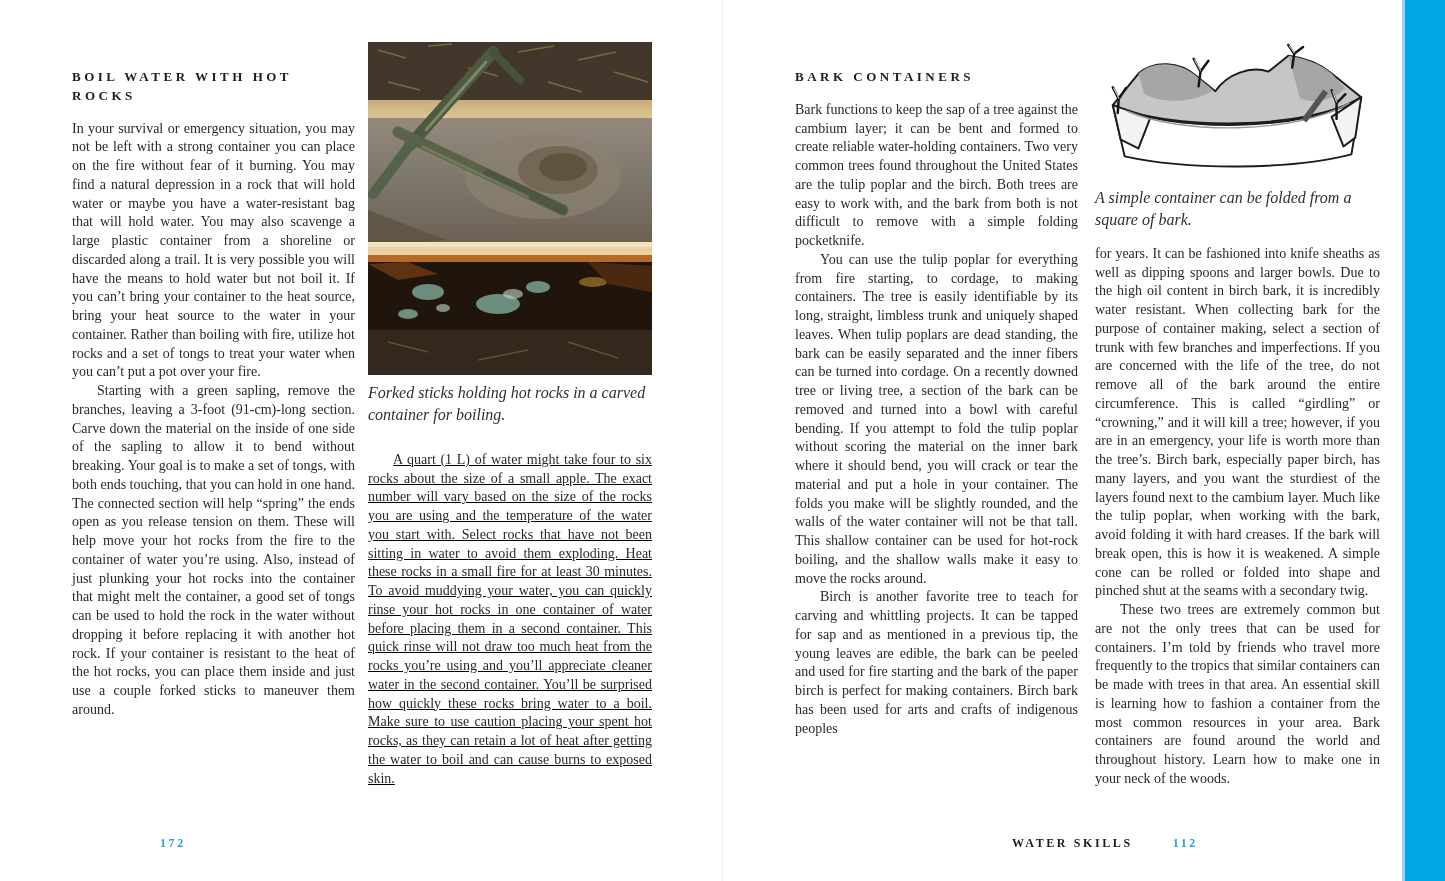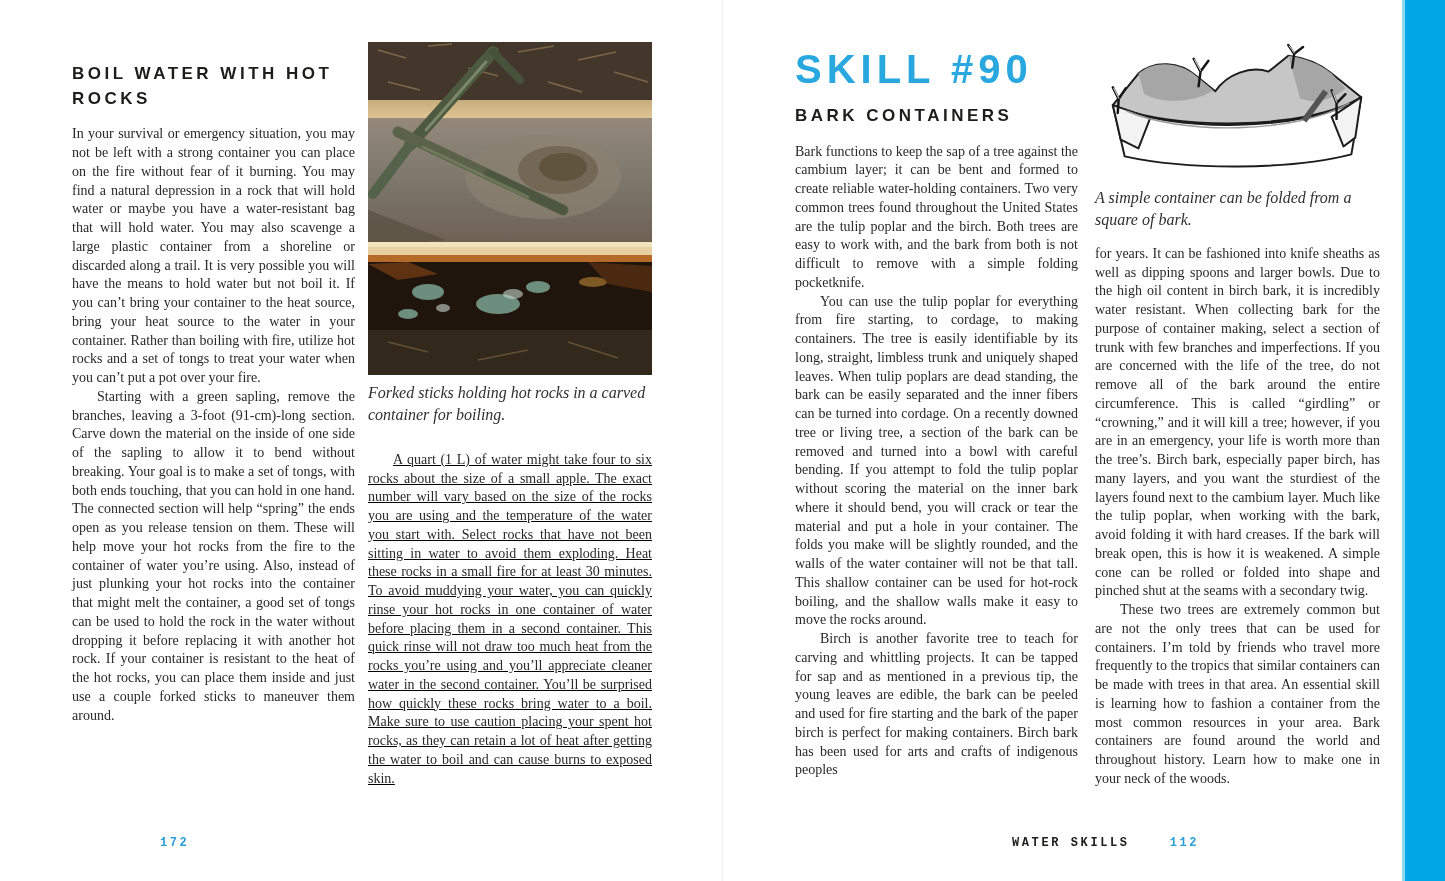--- a/index.html
+++ b/index.html
@@ -8,38 +8,38 @@
     background:#ffffff;
     font-family:"Liberation Serif", serif;
   }
   .col{position:absolute;}
   .skill-number{
     font-family:"Liberation Sans", sans-serif;
     font-weight:800;font-size:40px;letter-spacing:5px;
     color:#29a8e0;line-height:1.05;white-space:nowrap;
   }
   .skill-subtitle{
-    font-family:Liberation Sans, sans-serif;
-    font-weight:700;font-size:17px;letter-spacing:3.5px;
-    color:#1d1d1b;line-height:1.45;margin-top:14px;margin-bottom:14px;
+    font-family:Liberation Serif, serif;
+    font-weight:700;font-size:13px;letter-spacing:3.5px;
+    color:#1d1d1b;line-height:1.45;margin-top:20px;margin-bottom:14px;
   }
   .body-copy p{
     margin:0;text-align:justify;
     font-size:14px;line-height:1.34;color:#282828;
   }
   .indent{text-indent:25px;}
   .caption{
     font-style:italic;font-size:16px;line-height:1.4;color:#2f2f2f;
     margin:7px 0 0 0;text-align:left;
   }
   .photo-block svg{display:block;}
   .after-caption{margin-top:24px;text-decoration:underline;}
   .footer{
     position:absolute;top:836px;display:flex;align-items:baseline;
-    font-family:Liberation Mono, monospace;font-weight:700;
+    font-family:Liberation Serif, serif;font-weight:700;
     font-size:12px;letter-spacing:2.6px;color:#1d1d1b;white-space:nowrap;
   }
   .footer .page-num{color:#2a9fd8;}
   .footer-left{left:160px;gap:24px;}
   .footer-right{left:1012px;gap:40px;}
   .edge-bar{
     position:absolute;right:0;top:0;bottom:0;width:40px;
     background:#00a6e6;border-left:3px solid #8fd8f3;
   }
   .page-gutter{
@@ -118,21 +118,20 @@
       <line x1="55" y1="105" x2="160" y2="155" stroke="#7f8a66" stroke-width="3" opacity="0.6"></line>
     </g>
   </svg>
   <div class="caption">Forked sticks holding hot rocks in a carved container for boiling.</div>
   <div class="body-copy after-caption">
     <p class="indent">A quart (1 L) of water might take four to six rocks about the size of a small apple. The exact number will vary based on the size of the rocks you are using and the temperature of the water you start with. Select rocks that have not been sitting in water to avoid them exploding. Heat these rocks in a small fire for at least 30 minutes. To avoid muddying your water, you can quickly rinse your hot rocks in one container of water before placing them in a second container. This quick rinse will not draw too much heat from the rocks you’re using and you’ll appreciate cleaner water in the second container. You’ll be surprised how quickly these rocks bring water to a boil. Make sure to use caution placing your spent hot rocks, as they can retain a lot of heat after getting the water to boil and can cause burns to exposed skin.</p>
   </div>
 </div>
 
 <div class="col body-copy" style="left:795px;top:48px;width:283px;">
-  <div class="skill-number">SKILL #90</div>
   <div class="skill-subtitle">BARK CONTAINERS</div>
   <p>Bark functions to keep the sap of a tree against the cambium layer; it can be bent and formed to create reliable water-holding containers. Two very common trees found throughout the United States are the tulip poplar and the birch. Both trees are easy to work with, and the bark from both is not difficult to remove with a simple folding pocketknife.</p>
   <p class="indent">You can use the tulip poplar for everything from fire starting, to cordage, to making containers. The tree is easily identifiable by its long, straight, limbless trunk and uniquely shaped leaves. When tulip poplars are dead standing, the bark can be easily separated and the inner fibers can be turned into cordage. On a recently downed tree or living tree, a section of the bark can be removed and turned into a bowl with careful bending. If you attempt to fold the tulip poplar without scoring the material on the inner bark where it should bend, you will crack or tear the material and put a hole in your container. The folds you make will be slightly rounded, and the walls of the water container will not be that tall. This shallow container can be used for hot-rock boiling, and the shallow walls make it easy to move the rocks around.</p>
   <p class="indent">Birch is another favorite tree to teach for carving and whittling projects. It can be tapped for sap and as mentioned in a previous tip, the young leaves are edible, the bark can be peeled and used for fire starting and the bark of the paper birch is perfect for making containers. Birch bark has been used for arts and crafts of indigenous peoples</p>
 </div>
 
 <div class="col photo-block" style="left:1095px;top:42px;width:285px;">
   <svg viewBox="0 0 285 140" width="285" height="138" aria-hidden="true">
     <g stroke="#1c1c1c" stroke-width="2" stroke-linejoin="round">
       <path d="M16 64 L42 32 C58 18 84 20 100 34 L120 50 C132 32 156 24 174 30 L194 14 C210 16 226 22 238 32 L268 56 C215 90 72 90 16 64 Z" fill="#c6c6c6"></path>

